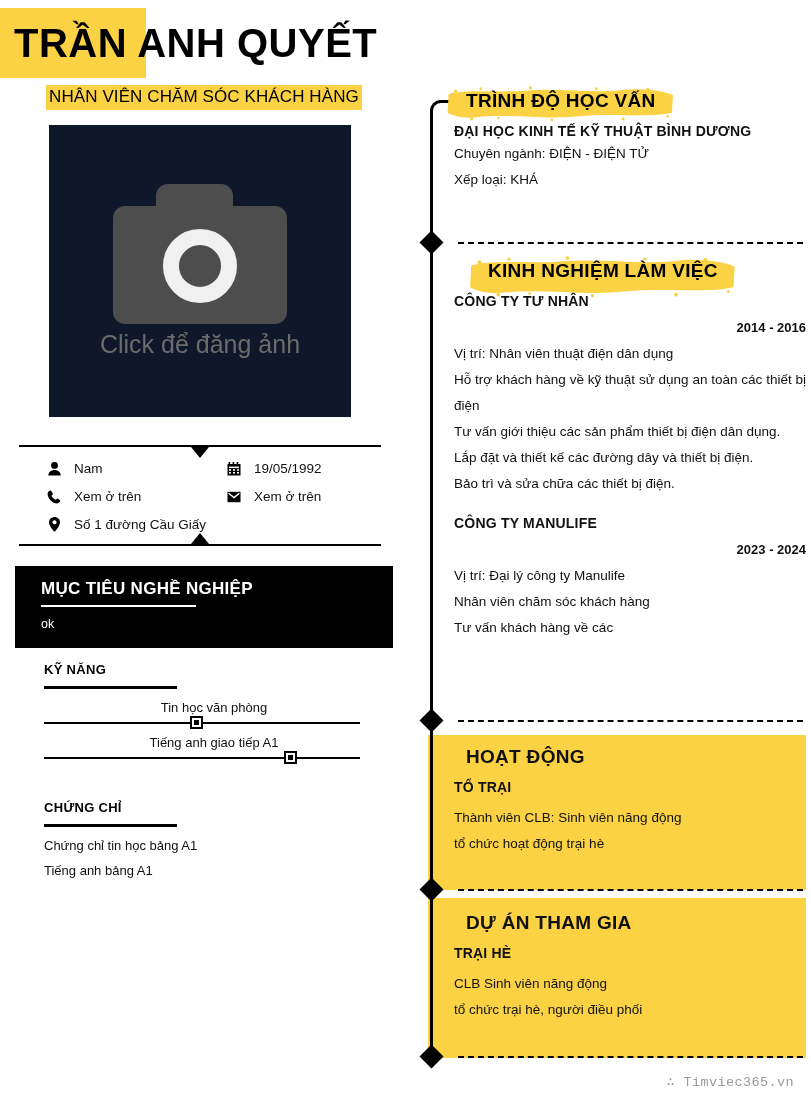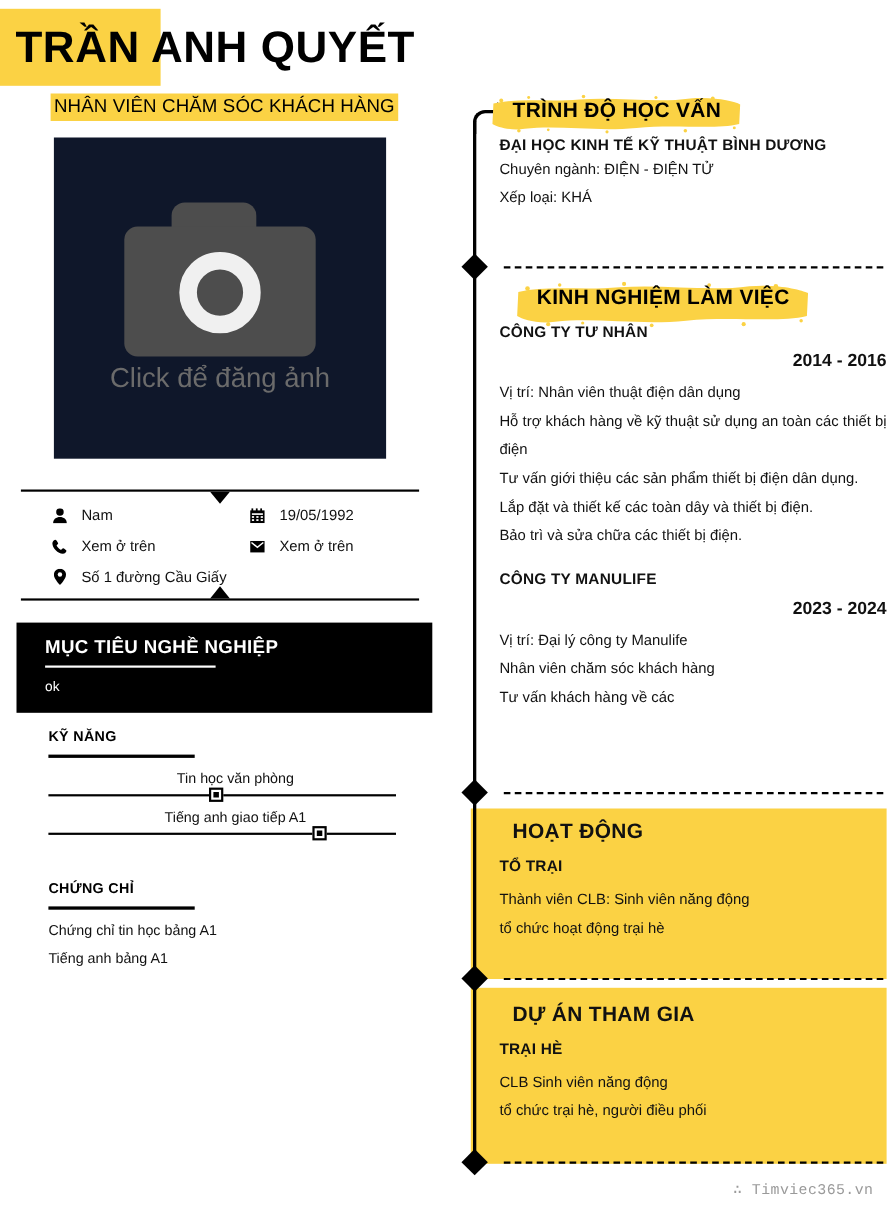--- a/index.html
+++ b/index.html
@@ -131,21 +131,21 @@
   .rtitle-wrap { position:relative; display:inline-block; margin-left:8px; }
   .brush {
     position:absolute; left:-17px; top:-2px; right:-17px; bottom:-2px; z-index:0;
   }
   .rtitle {
     position:relative; z-index:2; font-size:19px; font-weight:bold;
     color:#000; letter-spacing:0.3px; white-space:nowrap; line-height:26px;
     padding:0 4px;
   }
   .sub-bold { font-size:14px; font-weight:bold; letter-spacing:0.2px; margin-top:7px; line-height:20px; }
-  .years { font-size:16px; font-weight:bold; text-align:right; margin-top:9px; }
+  .years { font-size:13px; font-weight:bold; text-align:right; margin-top:9px; }
   .body-line { font-size:13.5px; line-height:26px; text-align:justify; }
   .body-line.lastline { text-align:left; }
 
   
   .ypanel {
     position:absolute; left:18px; width:378px; background:var(--yellow);
   }
   .ysec { position:absolute; left:44px; width:352px; }
   .ysec h2 { font-size:19px; font-weight:bold; letter-spacing:0.3px; line-height:26px; padding-left:12px;}
   .ysec .sub-bold { padding-left:0; }
@@ -328,21 +328,21 @@
         </svg>
         <div class="rtitle">KINH NGHIỆM LÀM VIỆC</div>
       </div>
 
       <div>
         <div class="sub-bold">CÔNG TY TƯ NHÂN</div>
         <div class="years">2014 - 2016</div>
         <div class="body-line lastline" style="margin-top:6px;">Vị trí: Nhân viên thuật điện dân dụng</div>
         <div class="body-line">Hỗ trợ khách hàng về kỹ thuật sử dụng an toàn các thiết bị điện</div>
         <div class="body-line">Tư vấn giới thiệu các sản phẩm thiết bị điện dân dụng.</div>
-        <div class="body-line lastline">Lắp đặt và thiết kế các toàn dây và thiết bị điện.</div>
+        <div class="body-line lastline">Lắp đặt và thiết kế các đường dây và thiết bị điện.</div>
         <div class="body-line lastline">Bảo trì và sửa chữa các thiết bị điện.</div>
       </div>
 
       <div style="margin-top:16px;">
         <div class="sub-bold">CÔNG TY MANULIFE</div>
         <div class="years">2023 - 2024</div>
         <div class="body-line lastline" style="margin-top:6px;">Vị trí: Đại lý công ty Manulife</div>
         <div class="body-line lastline">Nhân viên chăm sóc khách hàng</div>
         <div class="body-line lastline">Tư vấn khách hàng về các</div>
       </div>

